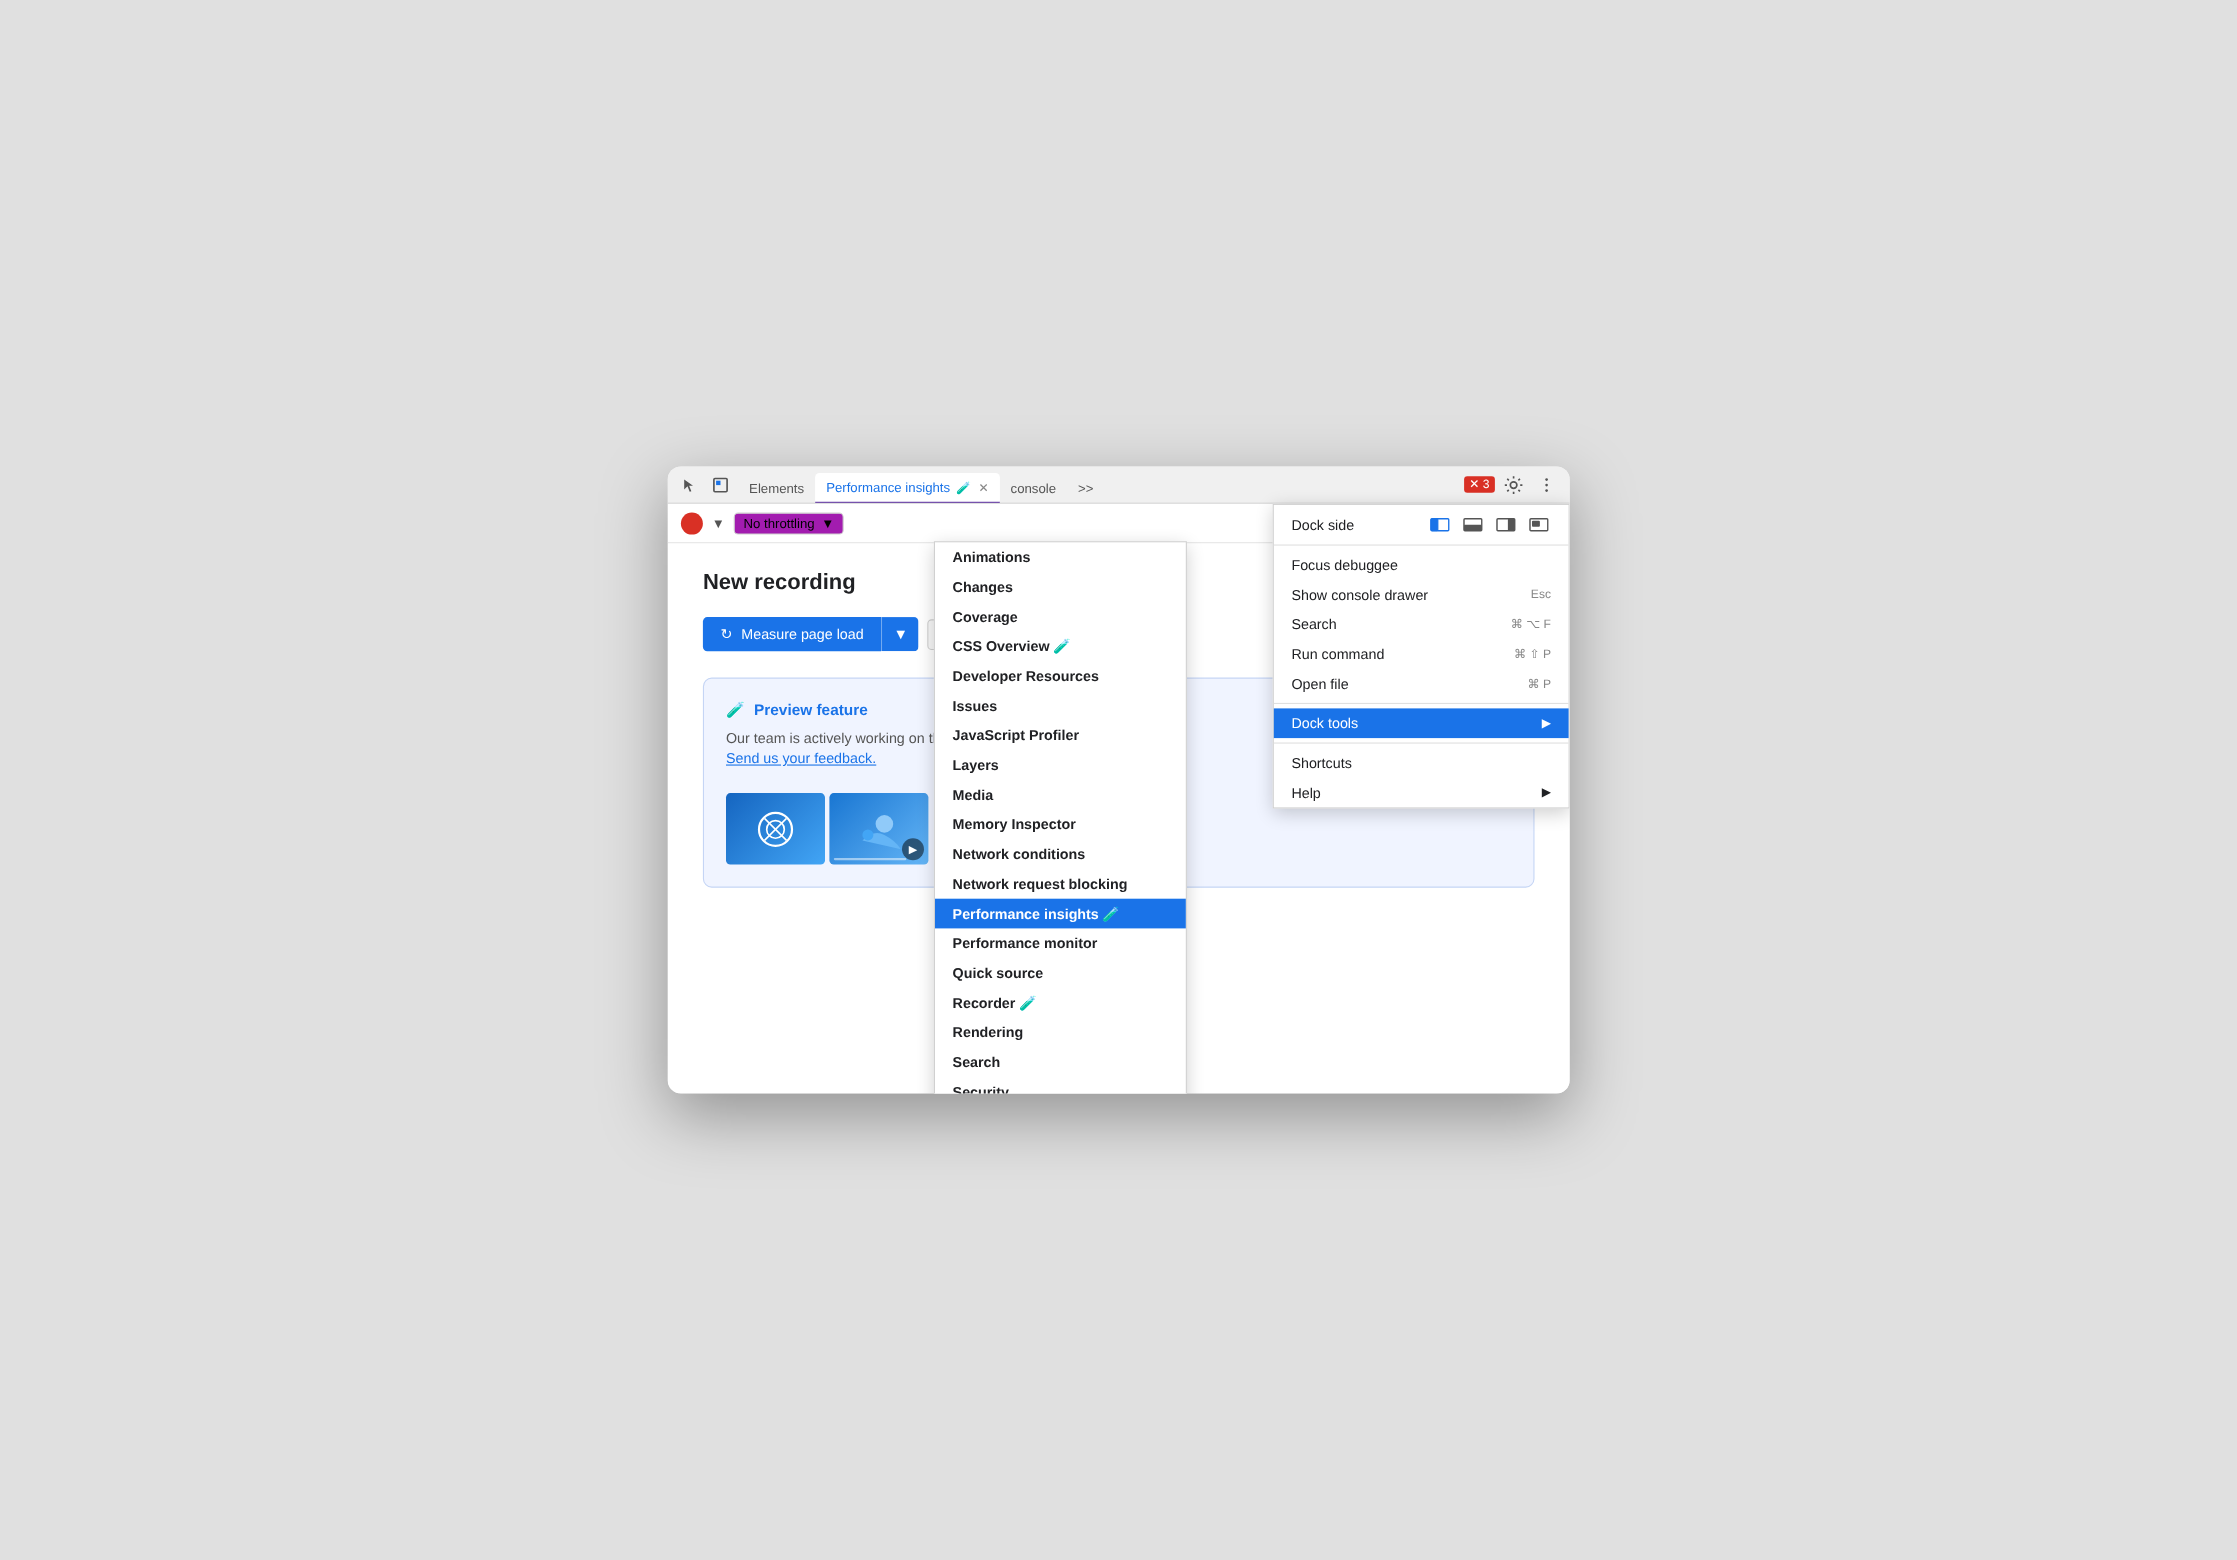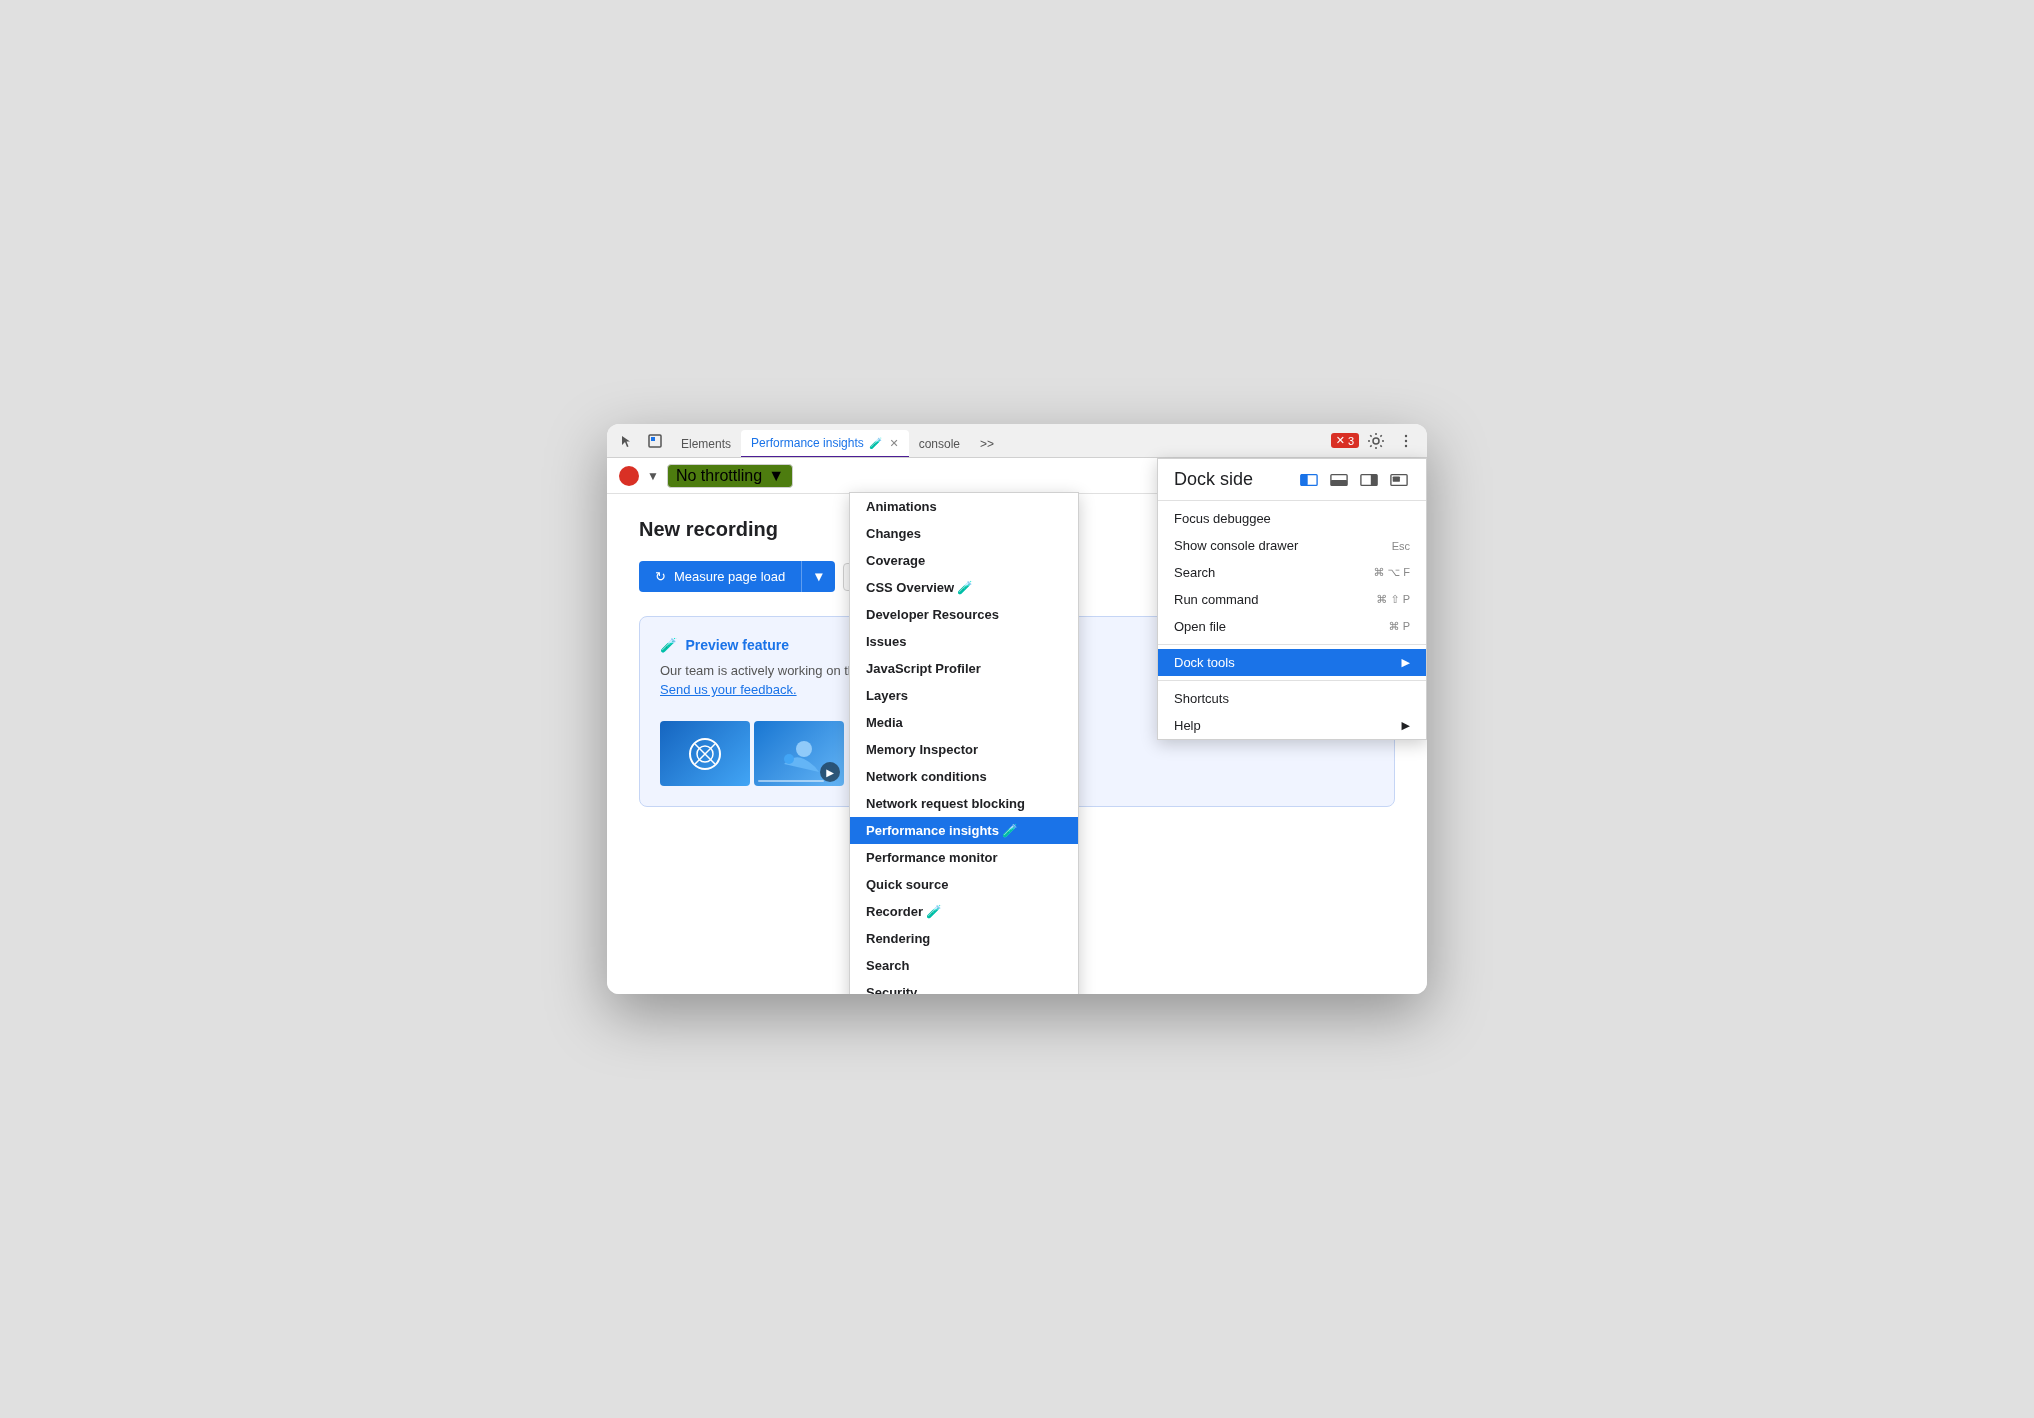--- a/index.html
+++ b/index.html
@@ -155,25 +155,25 @@
     }
     .dropdown-arrow {
       cursor: pointer;
       color: #555;
       font-size: 12px;
     }
     .throttle-select {
       display: flex;
       align-items: center;
       gap: 6px;
-      background: #4d7c0f;
+      background: #a21caf;
       border: 1px solid #d0d0d0;
       border-radius: 4px;
       padding: 2px 8px;
-      font-size: 16px;
+      font-size: 12px;
       cursor: pointer;
     }
 
     
     .main-content {
       background: #fff;
       padding: 24px 32px;
       min-height: 500px;
       position: relative;
     }
@@ -523,21 +523,21 @@
     </div>
     <div class="dropdown-item">
       
     </div>
 
   </div>
 
   <div class="dropdown-menu" style="right: 0; top: 34px; width: 270px; left: auto;">
     <div style="padding: 10px 16px 6px;">
       <div style="display:flex; align-items:center; gap:8px;">
-        <span style="font-size:18px; color:#202124; flex:1;">Dock side</span>
+        <span style="font-size:13px; color:#202124; flex:1;">Dock side</span>
 
         <div class="dock-icon active">
           <svg viewBox="0 0 20 14" fill="none" xmlns="http://www.w3.org/2000/svg">
             <rect x="1" y="1" width="18" height="12" rx="1" stroke="#1a73e8" stroke-width="1.5"></rect>
             <rect x="1" y="1" width="7" height="12" rx="1" fill="#1a73e8"></rect>
           </svg>
         </div>
         <div class="dock-icon">
           <svg viewBox="0 0 20 14" fill="none" xmlns="http://www.w3.org/2000/svg">
             <rect x="1" y="1" width="18" height="12" rx="1" stroke="#555" stroke-width="1.5"></rect>

